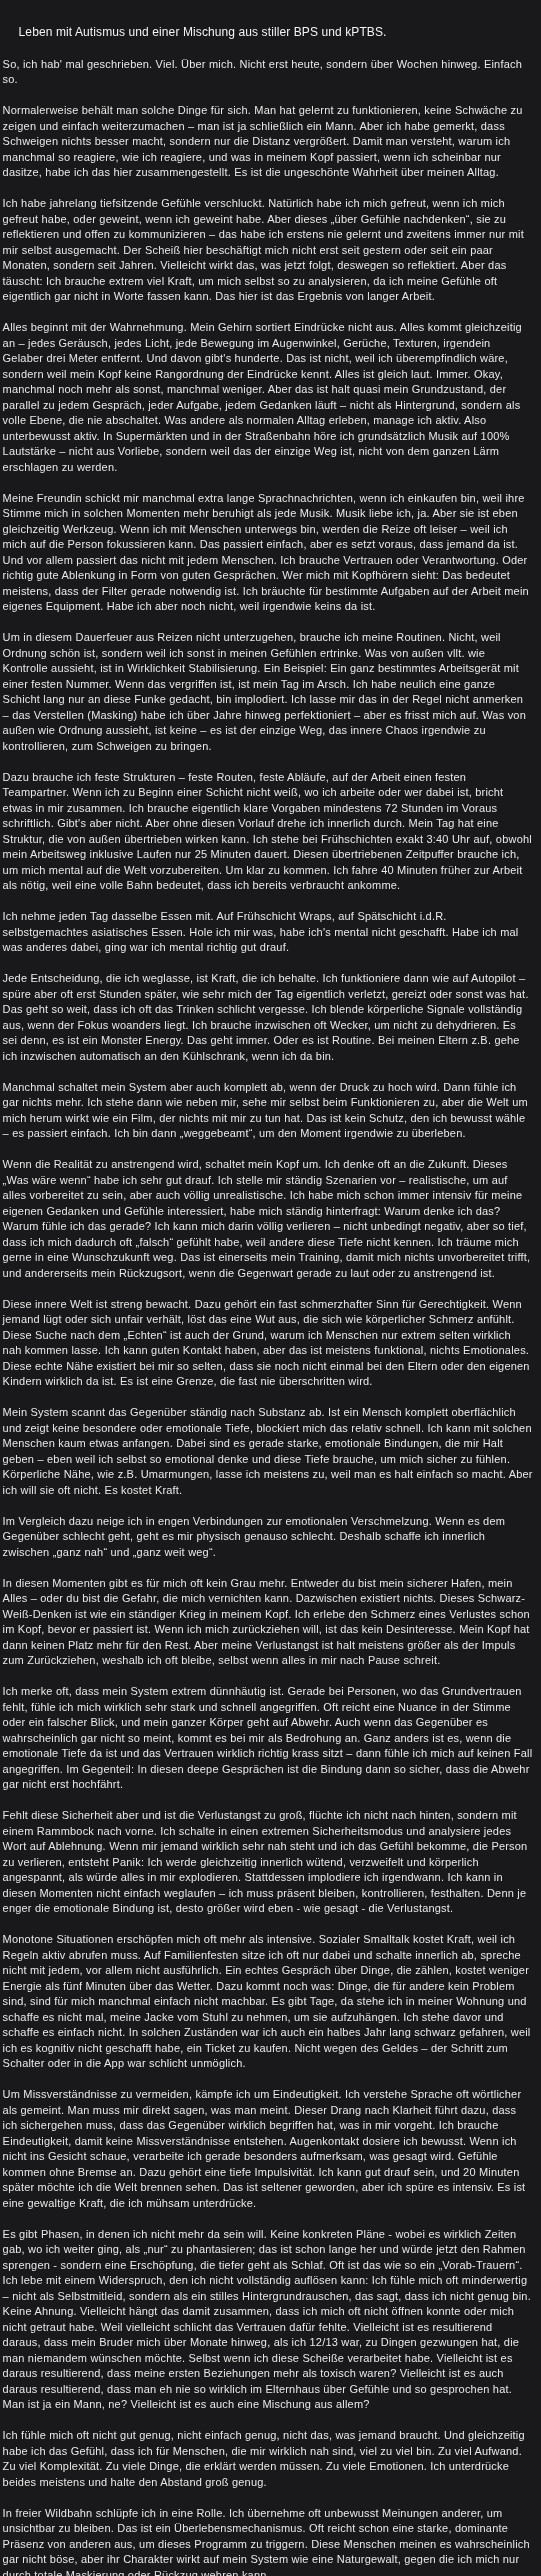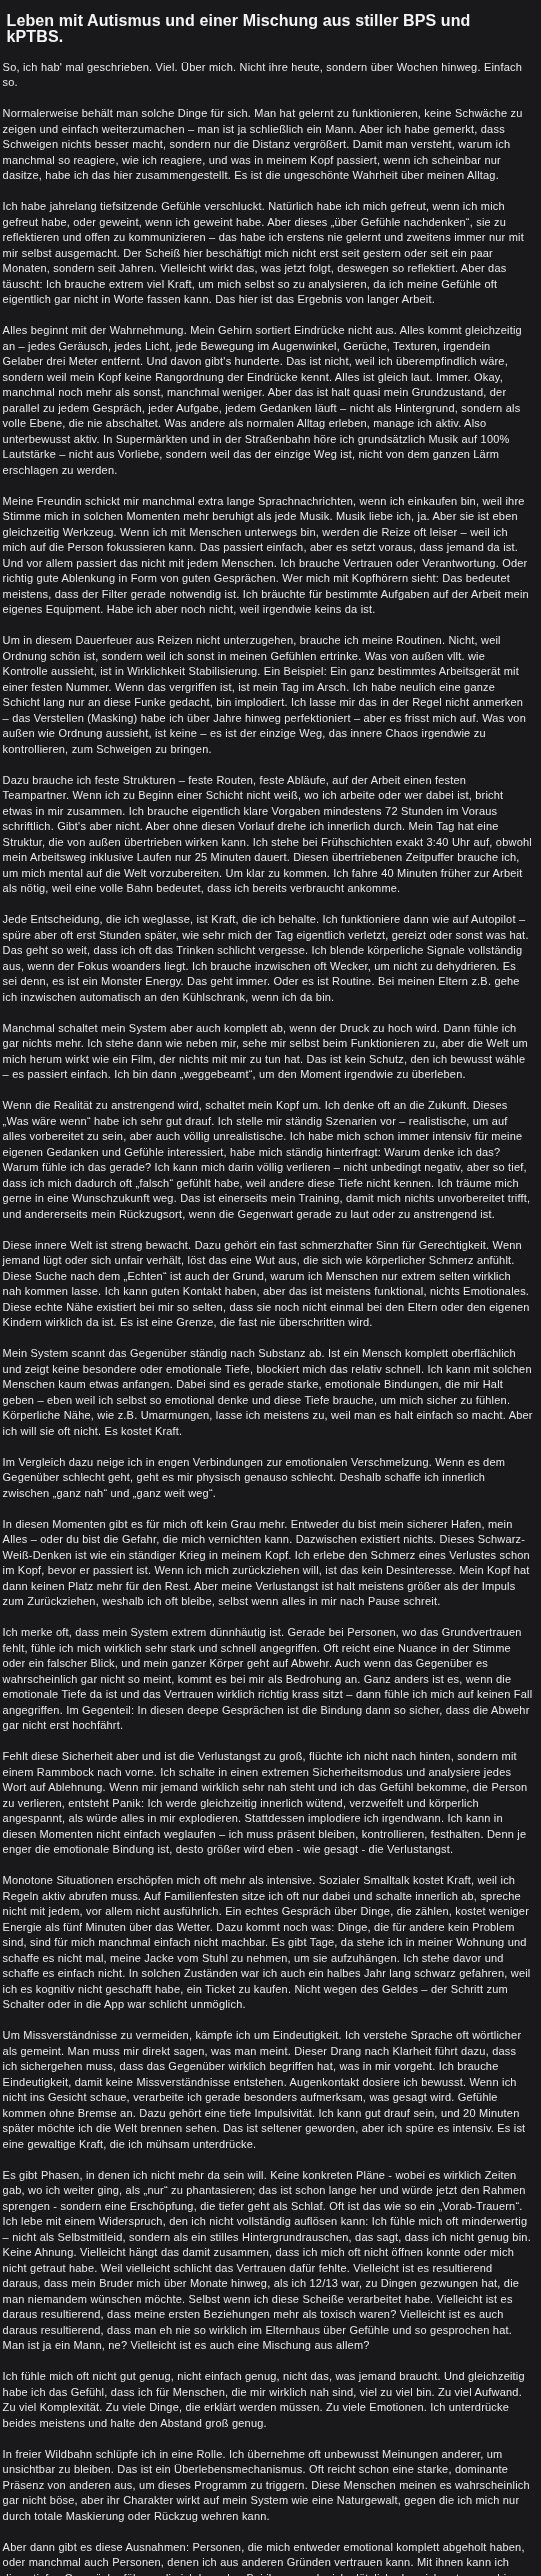--- a/index.html
+++ b/index.html
@@ -13,49 +13,50 @@
     box-sizing: border-box;
     font-family: "Liberation Sans", "DejaVu Sans", sans-serif;
     color: #e9e9e9;
   }
   .page {
     box-sizing: border-box;
     width: 542px;
     padding: 9.3px 9.3px 31px 2.6px;
   }
   .doc-title {
-    margin: 4px;
-    font-size: 16px;
-    font-weight: 700;
+    margin: 16px;
+    font-size: 12px;
+    font-weight: 400;
     color: #f4f4f4;
     line-height: 15.5px;
     letter-spacing: 0.1px;
   }
   .doc-paragraph {
     margin: 15.5px 0 0 0;
     font-size: 11px;
     font-weight: 400;
     line-height: 15.5px;
     letter-spacing: 0.2px;
     color: #e9e9e9;
   }
 </style>
 </head>
 <body>
 
 <div class="page">
   <h1 class="doc-title">Leben mit Autismus und einer Mischung aus stiller BPS und kPTBS.</h1>
 
-  <p class="doc-paragraph">So, ich hab' mal geschrieben. Viel. Über mich. Nicht ihre heute, sondern über Wochen hinweg. Einfach so.</p>
+  <p class="doc-paragraph">So, ich hab' mal geschrieben. Viel. Über mich. Nicht erst heute, sondern über Wochen hinweg. Einfach so.</p>
   <p class="doc-paragraph">Normalerweise behält man solche Dinge für sich. Man hat gelernt zu funktionieren, keine Schwäche zu zeigen und einfach weiterzumachen – man ist ja schließlich ein Mann. Aber ich habe gemerkt, dass Schweigen nichts besser macht, sondern nur die Distanz vergrößert. Damit man versteht, warum ich manchmal so reagiere, wie ich reagiere, und was in meinem Kopf passiert, wenn ich scheinbar nur dasitze, habe ich das hier zusammengestellt. Es ist die ungeschönte Wahrheit über meinen Alltag.</p>
   <p class="doc-paragraph">Ich habe jahrelang tiefsitzende Gefühle verschluckt. Natürlich habe ich mich gefreut, wenn ich mich gefreut habe, oder geweint, wenn ich geweint habe. Aber dieses „über Gefühle nachdenken“, sie zu reflektieren und offen zu kommunizieren – das habe ich erstens nie gelernt und zweitens immer nur mit mir selbst ausgemacht. Der Scheiß hier beschäftigt mich nicht erst seit gestern oder seit ein paar Monaten, sondern seit Jahren. Vielleicht wirkt das, was jetzt folgt, deswegen so reflektiert. Aber das täuscht: Ich brauche extrem viel Kraft, um mich selbst so zu analysieren, da ich meine Gefühle oft eigentlich gar nicht in Worte fassen kann. Das hier ist das Ergebnis von langer Arbeit.</p>
   <p class="doc-paragraph">Alles beginnt mit der Wahrnehmung. Mein Gehirn sortiert Eindrücke nicht aus. Alles kommt gleichzeitig an – jedes Geräusch, jedes Licht, jede Bewegung im Augenwinkel, Gerüche, Texturen, irgendein Gelaber drei Meter entfernt. Und davon gibt's hunderte. Das ist nicht, weil ich überempfindlich wäre, sondern weil mein Kopf keine Rangordnung der Eindrücke kennt. Alles ist gleich laut. Immer. Okay, manchmal noch mehr als sonst, manchmal weniger. Aber das ist halt quasi mein Grundzustand, der parallel zu jedem Gespräch, jeder Aufgabe, jedem Gedanken läuft – nicht als Hintergrund, sondern als volle Ebene, die nie abschaltet. Was andere als normalen Alltag erleben, manage ich aktiv. Also unterbewusst aktiv. In Supermärkten und in der Straßenbahn höre ich grundsätzlich Musik auf 100% Lautstärke – nicht aus Vorliebe, sondern weil das der einzige Weg ist, nicht von dem ganzen Lärm erschlagen zu werden.</p>
   <p class="doc-paragraph">Meine Freundin schickt mir manchmal extra lange Sprachnachrichten, wenn ich einkaufen bin, weil ihre Stimme mich in solchen Momenten mehr beruhigt als jede Musik. Musik liebe ich, ja. Aber sie ist eben gleichzeitig Werkzeug. Wenn ich mit Menschen unterwegs bin, werden die Reize oft leiser – weil ich mich auf die Person fokussieren kann. Das passiert einfach, aber es setzt voraus, dass jemand da ist. Und vor allem passiert das nicht mit jedem Menschen. Ich brauche Vertrauen oder Verantwortung. Oder richtig gute Ablenkung in Form von guten Gesprächen. Wer mich mit Kopfhörern sieht: Das bedeutet meistens, dass der Filter gerade notwendig ist. Ich bräuchte für bestimmte Aufgaben auf der Arbeit mein eigenes Equipment. Habe ich aber noch nicht, weil irgendwie keins da ist.</p>
   <p class="doc-paragraph">Um in diesem Dauerfeuer aus Reizen nicht unterzugehen, brauche ich meine Routinen. Nicht, weil Ordnung schön ist, sondern weil ich sonst in meinen Gefühlen ertrinke. Was von außen vllt. wie Kontrolle aussieht, ist in Wirklichkeit Stabilisierung. Ein Beispiel: Ein ganz bestimmtes Arbeitsgerät mit einer festen Nummer. Wenn das vergriffen ist, ist mein Tag im Arsch. Ich habe neulich eine ganze Schicht lang nur an diese Funke gedacht, bin implodiert. Ich lasse mir das in der Regel nicht anmerken – das Verstellen (Masking) habe ich über Jahre hinweg perfektioniert – aber es frisst mich auf. Was von außen wie Ordnung aussieht, ist keine – es ist der einzige Weg, das innere Chaos irgendwie zu kontrollieren, zum Schweigen zu bringen.</p>
   <p class="doc-paragraph">Dazu brauche ich feste Strukturen – feste Routen, feste Abläufe, auf der Arbeit einen festen Teampartner. Wenn ich zu Beginn einer Schicht nicht weiß, wo ich arbeite oder wer dabei ist, bricht etwas in mir zusammen. Ich brauche eigentlich klare Vorgaben mindestens 72 Stunden im Voraus schriftlich. Gibt's aber nicht. Aber ohne diesen Vorlauf drehe ich innerlich durch. Mein Tag hat eine Struktur, die von außen übertrieben wirken kann. Ich stehe bei Frühschichten exakt 3:40 Uhr auf, obwohl mein Arbeitsweg inklusive Laufen nur 25 Minuten dauert. Diesen übertriebenen Zeitpuffer brauche ich, um mich mental auf die Welt vorzubereiten. Um klar zu kommen. Ich fahre 40 Minuten früher zur Arbeit als nötig, weil eine volle Bahn bedeutet, dass ich bereits verbraucht ankomme.</p>
+  <p class="doc-paragraph">Ich nehme jeden Tag dasselbe Essen mit. Auf Frühschicht Wraps, auf Spätschicht i.d.R. selbstgemachtes asiatisches Essen. Hole ich mir was, habe ich's mental nicht geschafft. Habe ich mal was anderes dabei, ging war ich mental richtig gut drauf.</p>
   <p class="doc-paragraph">Jede Entscheidung, die ich weglasse, ist Kraft, die ich behalte. Ich funktioniere dann wie auf Autopilot – spüre aber oft erst Stunden später, wie sehr mich der Tag eigentlich verletzt, gereizt oder sonst was hat. Das geht so weit, dass ich oft das Trinken schlicht vergesse. Ich blende körperliche Signale vollständig aus, wenn der Fokus woanders liegt. Ich brauche inzwischen oft Wecker, um nicht zu dehydrieren. Es sei denn, es ist ein Monster Energy. Das geht immer. Oder es ist Routine. Bei meinen Eltern z.B. gehe ich inzwischen automatisch an den Kühlschrank, wenn ich da bin.</p>
   <p class="doc-paragraph">Manchmal schaltet mein System aber auch komplett ab, wenn der Druck zu hoch wird. Dann fühle ich gar nichts mehr. Ich stehe dann wie neben mir, sehe mir selbst beim Funktionieren zu, aber die Welt um mich herum wirkt wie ein Film, der nichts mit mir zu tun hat. Das ist kein Schutz, den ich bewusst wähle – es passiert einfach. Ich bin dann „weggebeamt“, um den Moment irgendwie zu überleben.</p>
   <p class="doc-paragraph">Wenn die Realität zu anstrengend wird, schaltet mein Kopf um. Ich denke oft an die Zukunft. Dieses „Was wäre wenn“ habe ich sehr gut drauf. Ich stelle mir ständig Szenarien vor – realistische, um auf alles vorbereitet zu sein, aber auch völlig unrealistische. Ich habe mich schon immer intensiv für meine eigenen Gedanken und Gefühle interessiert, habe mich ständig hinterfragt: Warum denke ich das? Warum fühle ich das gerade? Ich kann mich darin völlig verlieren – nicht unbedingt negativ, aber so tief, dass ich mich dadurch oft „falsch“ gefühlt habe, weil andere diese Tiefe nicht kennen. Ich träume mich gerne in eine Wunschzukunft weg. Das ist einerseits mein Training, damit mich nichts unvorbereitet trifft, und andererseits mein Rückzugsort, wenn die Gegenwart gerade zu laut oder zu anstrengend ist.</p>
   <p class="doc-paragraph">Diese innere Welt ist streng bewacht. Dazu gehört ein fast schmerzhafter Sinn für Gerechtigkeit. Wenn jemand lügt oder sich unfair verhält, löst das eine Wut aus, die sich wie körperlicher Schmerz anfühlt. Diese Suche nach dem „Echten“ ist auch der Grund, warum ich Menschen nur extrem selten wirklich nah kommen lasse. Ich kann guten Kontakt haben, aber das ist meistens funktional, nichts Emotionales. Diese echte Nähe existiert bei mir so selten, dass sie noch nicht einmal bei den Eltern oder den eigenen Kindern wirklich da ist. Es ist eine Grenze, die fast nie überschritten wird.</p>
   <p class="doc-paragraph">Mein System scannt das Gegenüber ständig nach Substanz ab. Ist ein Mensch komplett oberflächlich und zeigt keine besondere oder emotionale Tiefe, blockiert mich das relativ schnell. Ich kann mit solchen Menschen kaum etwas anfangen. Dabei sind es gerade starke, emotionale Bindungen, die mir Halt geben – eben weil ich selbst so emotional denke und diese Tiefe brauche, um mich sicher zu fühlen. Körperliche Nähe, wie z.B. Umarmungen, lasse ich meistens zu, weil man es halt einfach so macht. Aber ich will sie oft nicht. Es kostet Kraft.</p>
   <p class="doc-paragraph">Im Vergleich dazu neige ich in engen Verbindungen zur emotionalen Verschmelzung. Wenn es dem Gegenüber schlecht geht, geht es mir physisch genauso schlecht. Deshalb schaffe ich innerlich zwischen „ganz nah“ und „ganz weit weg“.</p>
   <p class="doc-paragraph">In diesen Momenten gibt es für mich oft kein Grau mehr. Entweder du bist mein sicherer Hafen, mein Alles – oder du bist die Gefahr, die mich vernichten kann. Dazwischen existiert nichts. Dieses Schwarz-Weiß-Denken ist wie ein ständiger Krieg in meinem Kopf. Ich erlebe den Schmerz eines Verlustes schon im Kopf, bevor er passiert ist. Wenn ich mich zurückziehen will, ist das kein Desinteresse. Mein Kopf hat dann keinen Platz mehr für den Rest. Aber meine Verlustangst ist halt meistens größer als der Impuls zum Zurückziehen, weshalb ich oft bleibe, selbst wenn alles in mir nach Pause schreit.</p>
   <p class="doc-paragraph">Ich merke oft, dass mein System extrem dünnhäutig ist. Gerade bei Personen, wo das Grundvertrauen fehlt, fühle ich mich wirklich sehr stark und schnell angegriffen. Oft reicht eine Nuance in der Stimme oder ein falscher Blick, und mein ganzer Körper geht auf Abwehr. Auch wenn das Gegenüber es wahrscheinlich gar nicht so meint, kommt es bei mir als Bedrohung an. Ganz anders ist es, wenn die emotionale Tiefe da ist und das Vertrauen wirklich richtig krass sitzt – dann fühle ich mich auf keinen Fall angegriffen. Im Gegenteil: In diesen deepe Gesprächen ist die Bindung dann so sicher, dass die Abwehr gar nicht erst hochfährt.</p>
   <p class="doc-paragraph">Fehlt diese Sicherheit aber und ist die Verlustangst zu groß, flüchte ich nicht nach hinten, sondern mit einem Rammbock nach vorne. Ich schalte in einen extremen Sicherheitsmodus und analysiere jedes Wort auf Ablehnung. Wenn mir jemand wirklich sehr nah steht und ich das Gefühl bekomme, die Person zu verlieren, entsteht Panik: Ich werde gleichzeitig innerlich wütend, verzweifelt und körperlich angespannt, als würde alles in mir explodieren. Stattdessen implodiere ich irgendwann. Ich kann in diesen Momenten nicht einfach weglaufen – ich muss präsent bleiben, kontrollieren, festhalten. Denn je enger die emotionale Bindung ist, desto größer wird eben - wie gesagt - die Verlustangst.</p>
   <p class="doc-paragraph">Monotone Situationen erschöpfen mich oft mehr als intensive. Sozialer Smalltalk kostet Kraft, weil ich Regeln aktiv abrufen muss. Auf Familienfesten sitze ich oft nur dabei und schalte innerlich ab, spreche nicht mit jedem, vor allem nicht ausführlich. Ein echtes Gespräch über Dinge, die zählen, kostet weniger Energie als fünf Minuten über das Wetter. Dazu kommt noch was: Dinge, die für andere kein Problem sind, sind für mich manchmal einfach nicht machbar. Es gibt Tage, da stehe ich in meiner Wohnung und schaffe es nicht mal, meine Jacke vom Stuhl zu nehmen, um sie aufzuhängen. Ich stehe davor und schaffe es einfach nicht. In solchen Zuständen war ich auch ein halbes Jahr lang schwarz gefahren, weil ich es kognitiv nicht geschafft habe, ein Ticket zu kaufen. Nicht wegen des Geldes – der Schritt zum Schalter oder in die App war schlicht unmöglich.</p>

